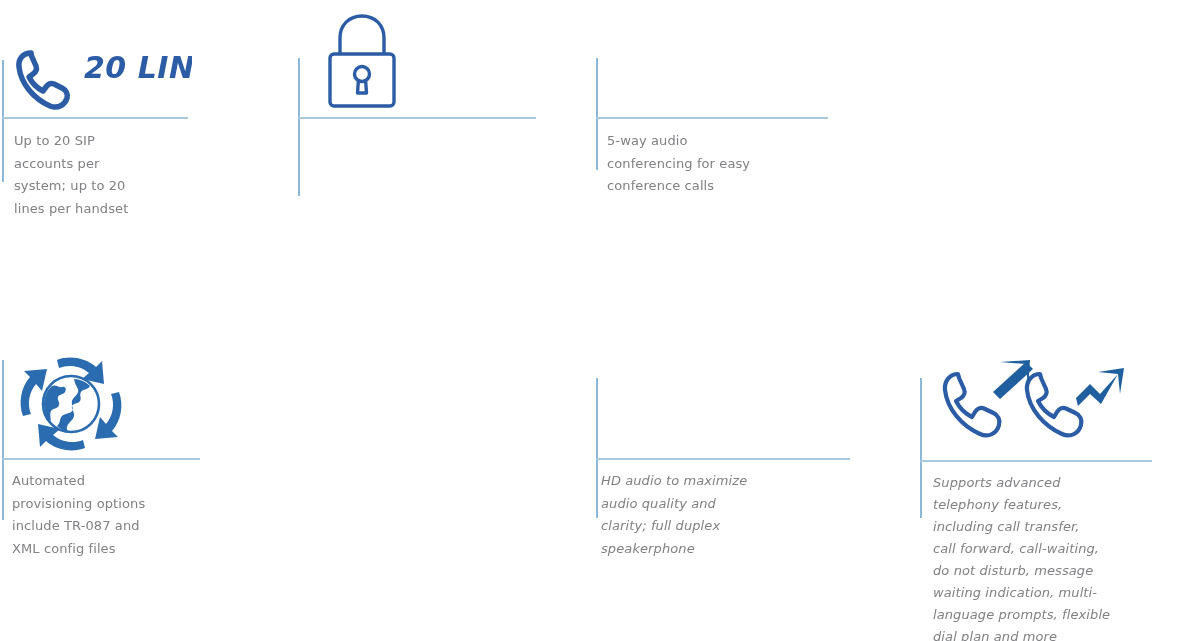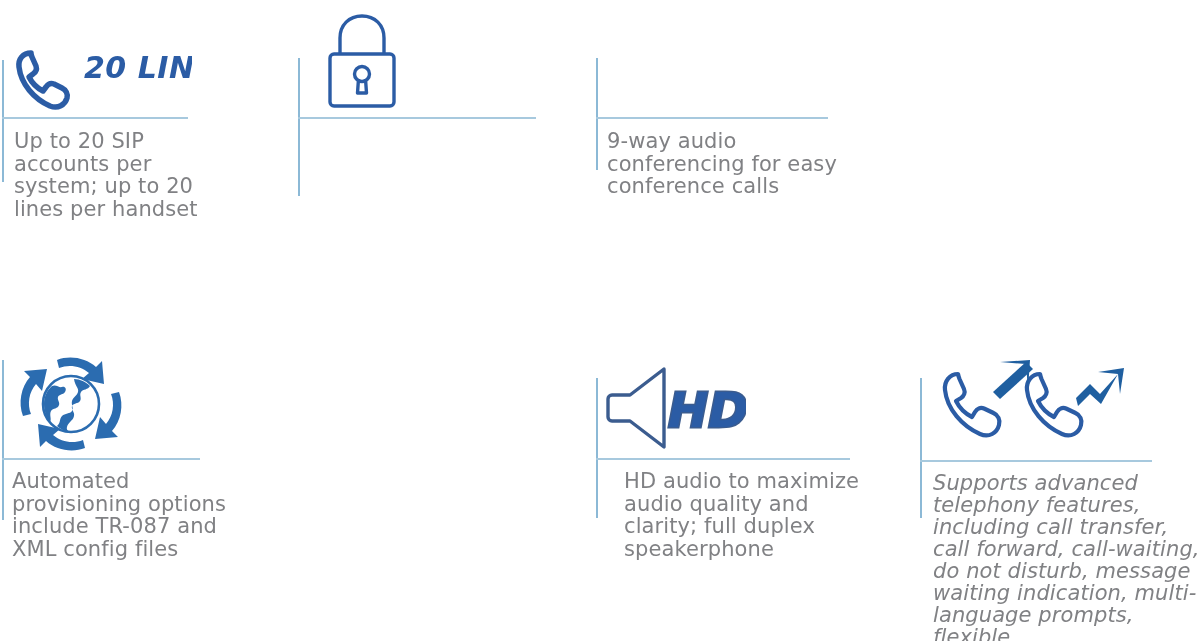--- a/index.html
+++ b/index.html
@@ -35,21 +35,21 @@
     height: 2px;
     background: #a7c9de;
   }
   .icon-wrap {
     position: absolute;
     display: block;
   }
   .desc {
     position: absolute;
     color: #808184;
-    font-size: 21px;
+    font-size: 13px;
     line-height: 22.5px;
     font-weight: 400;
     letter-spacing: 0.1px;
     white-space: pre-line;
     font-family: "DejaVu Sans", "Liberation Sans", sans-serif;
   }
   .brandword {
     font-family: "DejaVu Sans", "Liberation Sans", sans-serif;
     font-weight: bold;
     font-style: italic;
@@ -97,21 +97,21 @@
       </svg>
     </span>
 
   </div>
 
   <div class="cell" style="left:594px; top:0px; width:306px; height:320px;">
     <div class="vrule" style="left:2px; top:58px; height:112px;"></div>
     <div class="hrule" style="left:2px; top:117px; width:232px;"></div>
 
 
-    <div class="desc" style="left:13px; top:130px; width:300px;">9-way audio
+    <div class="desc" style="left:13px; top:130px; width:300px;">5-way audio
 conferencing for easy
 conference calls</div>
   </div>
 
 
   <div class="cell" style="left:0px; top:340px; width:300px; height:301px;">
     <div class="vrule" style="left:2px; top:20px; height:160px;"></div>
     <div class="hrule" style="left:2px; top:118px; width:198px;"></div>
 
     <span class="icon-wrap" style="left:12px; top:14px; width:118px; height:100px;">
@@ -140,28 +140,22 @@
 provisioning options
 include TR-087 and
 XML config files</div>
   </div>
 
 
   <div class="cell" style="left:594px; top:340px; width:306px; height:301px;">
     <div class="vrule" style="left:2px; top:38px; height:140px;"></div>
     <div class="hrule" style="left:2px; top:118px; width:254px;"></div>
 
-    <span class="icon-wrap" style="left:12px; top:25px; width:140px; height:85px;">
-      <svg width="140" height="85" viewBox="0 0 140 85">
-        <path d="M58 4 L24 30 L6 30 C3.8 30, 2 31.8, 2 34 L2 52 C2 54.2, 3.8 56, 6 56 L24 56 L58 82 Z" fill="none" stroke="#3b5c8f" stroke-width="3.4" stroke-linejoin="round"></path>
-        <text class="brandword" x="62" y="62" font-size="48" letter-spacing="0" fill="#ffffff" stroke="#3b5c8f" stroke-width="3" paint-order="stroke">HD</text>
-      </svg>
-    </span>
 
-    <div class="desc" style="left:30px; top:130px; width:300px;">HD audio to maximize
+    <div class="desc" style="left:7px; top:130px; width:300px;font-style:italic;">HD audio to maximize
 audio quality and
 clarity; full duplex
 speakerphone</div>
   </div>
 
   <div class="cell" style="left:918px; top:340px; width:282px; height:301px;font-style:italic;">
     <div class="vrule" style="left:2px; top:38px; height:140px;"></div>
     <div class="hrule" style="left:2px; top:120px; width:232px;"></div>
 
     <span class="icon-wrap" style="left:20px; top:18px; width:230px; height:100px;">

